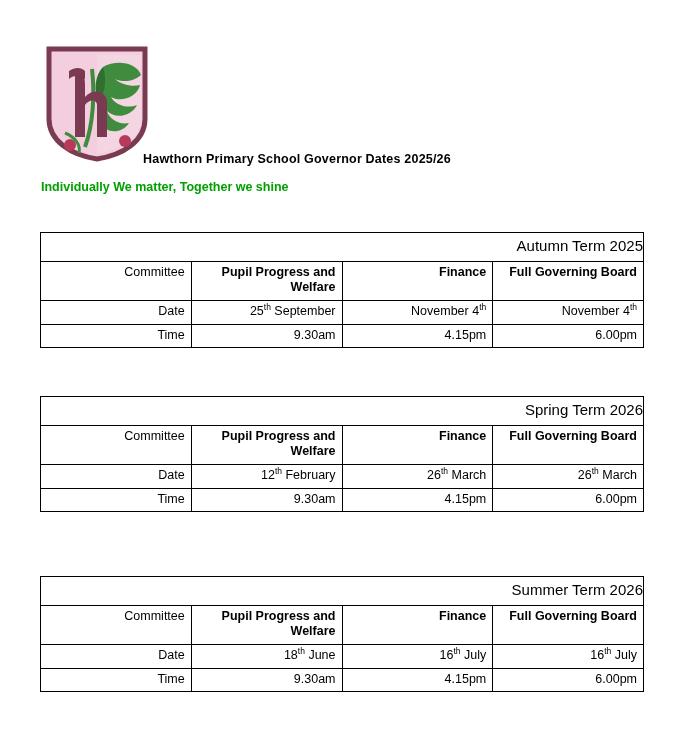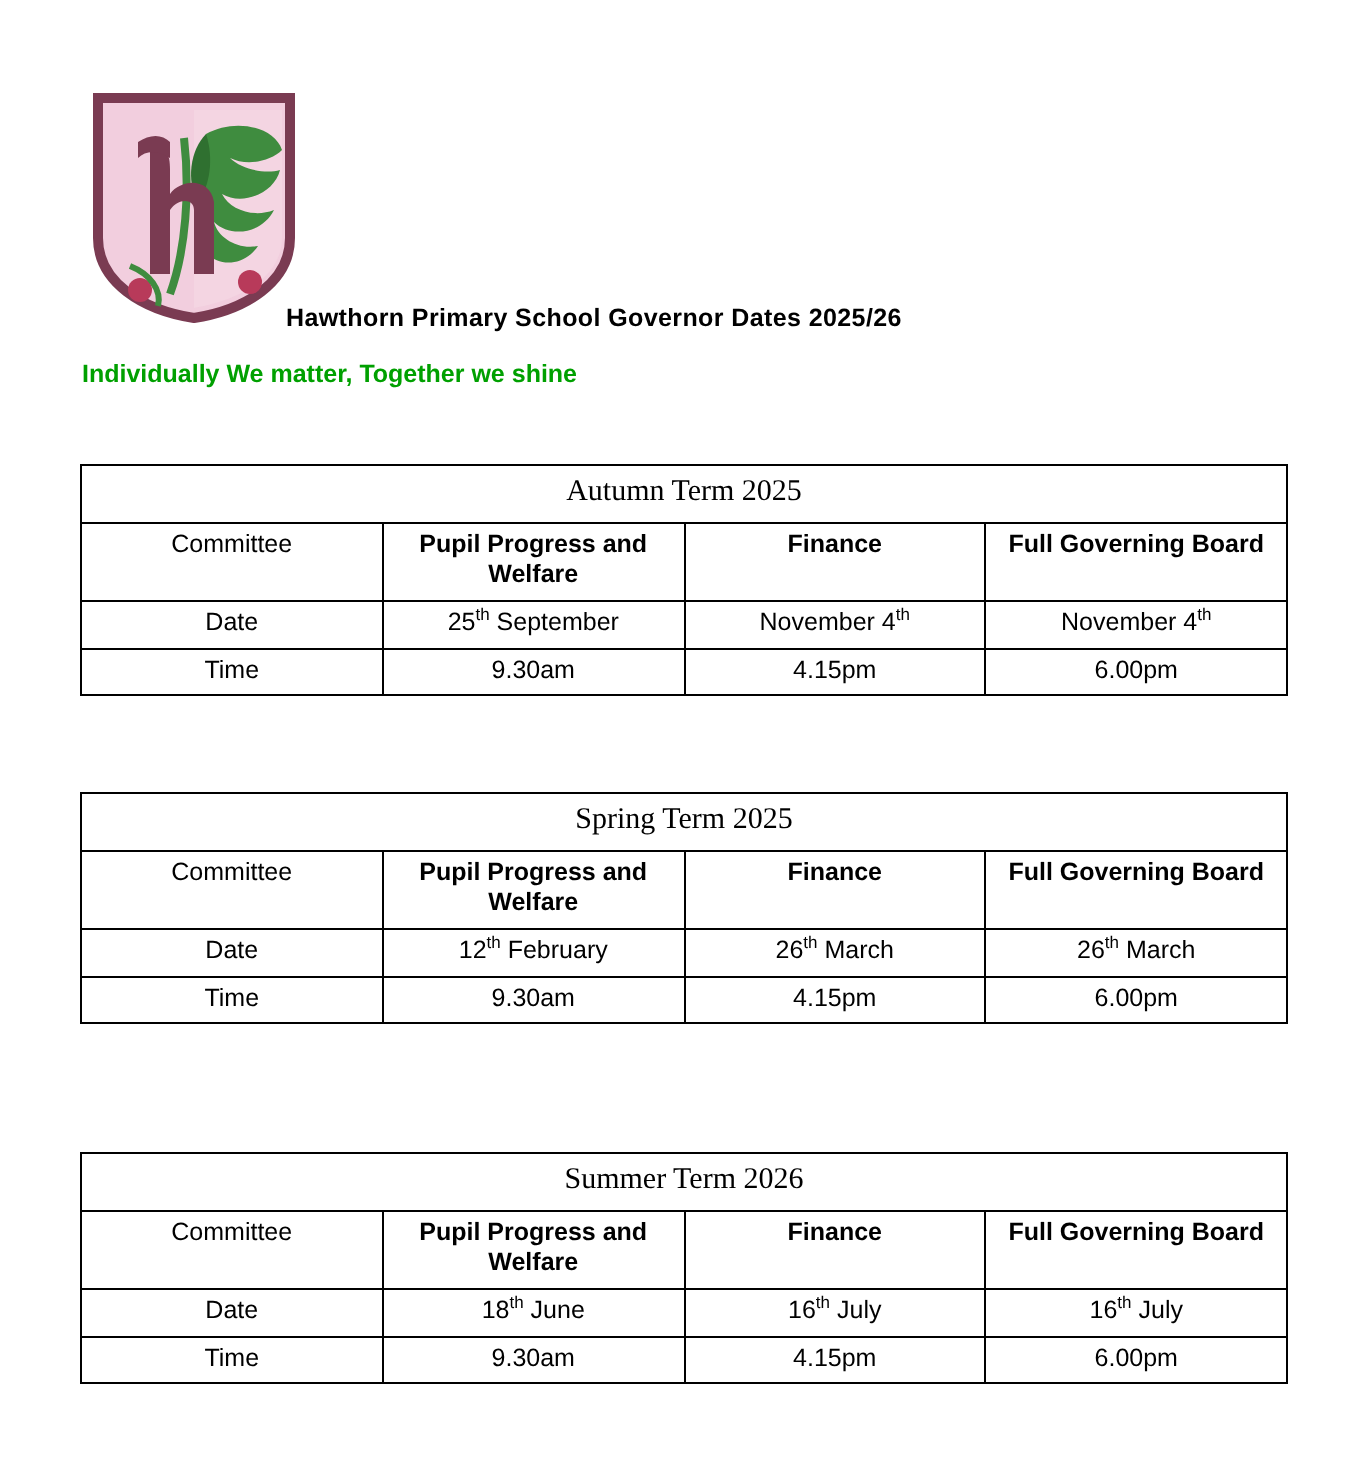--- a/index.html
+++ b/index.html
@@ -61,30 +61,29 @@
   table.term {
     border-collapse: collapse;
     width: 604px;
     table-layout: fixed;
     font-size: 12.5px;
   }
   table.term td, table.term th {
     border: 1px solid #000000;
     padding: 3px 6px 4px 6px;
     vertical-align: top;
-    text-align: center;
+    text-align: right;
     font-weight: normal;
     line-height: 1.25;
   }
   .term-title {
     text-align: right;
     font-weight: bold;
     font-size: 15px;
     padding: 4px 0 5px 0 !important;
-    font-family: Liberation Serif, serif;
   }
   .col-label { width: 160px; font-weight: bold; }
   .col-a { width: 148px; }
   .col-b { width: 150px; }
   .col-c { width: 146px; }
   .hdr td { font-weight: bold; }
   .hdr td.col-a, .hdr td.col-b, .hdr td.col-c { font-weight: bold; }
   .two-line { height: 33px; }
   sup { font-size: 8.5px; vertical-align: super; line-height: 0; }
 </style>
@@ -144,21 +143,21 @@
         <td class="col-c">6.00pm</td>
       </tr>
     </tbody>
   </table>
 </div>
 
 <div class="term-block t1">
   <table class="term">
     <tbody>
       <tr>
-        <td class="term-title" colspan="4">Spring Term 2025</td>
+        <td class="term-title" colspan="4">Spring Term 2026</td>
       </tr>
       <tr class="hdr two-line">
         <td class="col-label">Committee</td>
         <td class="col-a">Pupil Progress and Welfare</td>
         <td class="col-b">Finance</td>
         <td class="col-c">Full Governing Board</td>
       </tr>
       <tr>
         <td class="col-label">Date</td>
         <td class="col-a">12<sup>th</sup> February</td>

